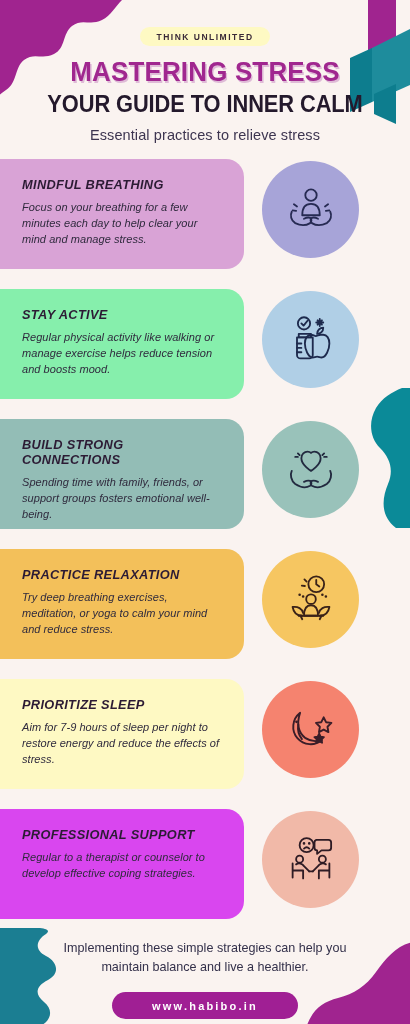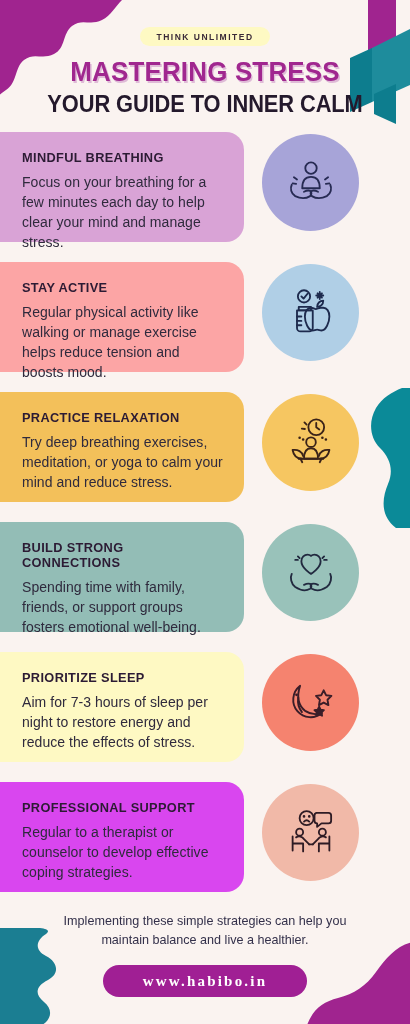--- a/index.html
+++ b/index.html
@@ -70,20 +70,21 @@
     font-size: 14.5px;
     color: #3d3550;
     letter-spacing: 0.1px;
   }
 
   
   .cards {
     position: relative;
     z-index: 4;
     margin-top: 16px;
+    font-style: italic;
   }
   .card-row {
     position: relative;
     height: 110px;
     margin-bottom: 20px;
   }
   .card {
     position: absolute;
     left: 0;
     top: 0;
@@ -96,21 +97,21 @@
   .card-title {
     font-size: 13.2px;
     font-weight: bold;
     letter-spacing: 0.35px;
     color: #2c1b34;
     margin-bottom: 8px;
     transform: scaleX(0.97);
     transform-origin: left;
   }
   .card-body {
-    font-size: 14px;
+    font-size: 11px;
     line-height: 1.42;
     color: #2f2a3d;
     letter-spacing: 0.05px;
   }
   .icon-circle {
     position: absolute;
     top: 2px;
     left: 262px;
     width: 97px;
     height: 97px;
@@ -132,28 +133,28 @@
     font-size: 12.6px;
     line-height: 1.45;
     color: #33304a;
     padding: 0 44px;
   }
   .footer-btn {
     display: inline-block;
     margin-top: 16px;
     background: #a01f94;
     color: #ffffff;
-    font-size: 15px;
+    font-size: 11px;
     font-weight: bold;
     letter-spacing: 2.2px;
     padding: 8px 40px 7px 40px;
     border-radius: 20px;
     border: none;
     cursor: pointer;
-    font-family: Liberation Serif, serif;
+    font-family: Liberation Sans, sans-serif;
   }
 </style>
 </head>
 <body>
 
 <div id="infographic">
 
   <svg class="deco deco-tl" width="140" height="110" viewBox="0 0 140 110">
     <path d="M0,0 L140,0
              C128,6 124,20 112,26
@@ -197,20 +198,21 @@
              C92,12 80,26 70,40
              C60,54 48,62 32,66
              C16,70 6,78 0,96
              L108,96 Z" fill="#a0248f"></path>
   </svg>
 
   <div class="header">
     <div class="badge">THINK UNLIMITED</div>
     <div class="title-main">MASTERING STRESS</div>
     <div class="title-sub">YOUR GUIDE TO INNER CALM</div>
+    <div class="tagline">Essential practices to relieve stress</div>
   </div>
 
   <div class="cards">
 
     <div class="card-row">
       <div class="card" style="background:#d9a3d6">
         <div class="card-title">MINDFUL BREATHING</div>
         <div class="card-body">Focus on your breathing for a few minutes each day to help clear your mind and manage stress.</div>
       </div>
       <div class="icon-circle" style="background:#a7a4d8">
@@ -218,34 +220,49 @@
           <circle cx="32" cy="15" r="6.5"></circle>
           <path d="M22 38 C22 29 26 25 32 25 C38 25 42 29 42 38 Z"></path>
           <path d="M16 28 l-3.5 -2.5 M15 33 l-4 -0.5 M48 28 l3.5 -2.5 M49 33 l4 -0.5"></path>
           <path d="M10 34 C8 38 9 44 14 47 C20 50 26 50 31 47 C33 45 33 42 31 41 C29 40 26 41 24 42"></path>
           <path d="M54 34 C56 38 55 44 50 47 C44 50 38 50 33 47 C31 45 31 42 33 41 C35 40 38 41 40 42"></path>
         </svg>
       </div>
     </div>
 
     <div class="card-row">
-      <div class="card" style="background:#fca5a5">
+      <div class="card" style="background:#86efac">
         <div class="card-title">STAY ACTIVE</div>
         <div class="card-body">Regular physical activity like walking or manage exercise helps reduce tension and boosts mood.</div>
       </div>
       <div class="icon-circle" style="background:#b0cfe6">
         <svg width="56" height="56" viewBox="0 0 64 64" fill="none" stroke="#1d2a4d" stroke-width="2.1" stroke-linecap="round" stroke-linejoin="round">
           <circle cx="24" cy="13" r="7"></circle>
           <path d="M21 13 l2.5 2.5 L28 10"></path>
           <path d="M42 8 v8 M38 12 h8 M39.5 9.5 l5 5 M44.5 9.5 l-5 5"></path>
           <path d="M18 25 h14 v4 h-14 z"></path>
           <path d="M16 29 h18 v20 a4 4 0 0 1 -4 4 h-10 a4 4 0 0 1 -4 -4 z"></path>
           <path d="M16 36 h5 M16 41 h5 M16 46 h5"></path>
           <path d="M46 26 c4 0 7 4 7 10 c0 7 -4 16 -9 16 c-2 0 -3 -1 -5 -1 c-2 0 -3 1 -5 1 c-5 0 -9 -9 -9 -16 c0 -6 3 -10 7 -10 c2 0 4 1.5 5.5 1.5 c1.5 0 3.5 -1.5 5.5 -1.5 z"></path>
           <path d="M39 25 c0 -4 3 -7 7 -7 c0 4 -3 7 -7 7 z"></path>
+        </svg>
+      </div>
+    </div>
+
+    <div class="card-row">
+      <div class="card" style="background:#93bdb6">
+        <div class="card-title">BUILD STRONG CONNECTIONS</div>
+        <div class="card-body">Spending time with family, friends, or support groups fosters emotional well-being.</div>
+      </div>
+      <div class="icon-circle" style="background:#99c2ba">
+        <svg width="56" height="56" viewBox="0 0 64 64" fill="none" stroke="#22293f" stroke-width="2.1" stroke-linecap="round" stroke-linejoin="round">
+          <path d="M32 33 C32 33 21 26.5 21 18.5 C21 14 24.5 11 28 11 C30.5 11 32 12.5 32 12.5 C32 12.5 33.5 11 36 11 C39.5 11 43 14 43 18.5 C43 26.5 32 33 32 33 Z"></path>
+          <path d="M14 17 h3 M47 17 h3 M17 13 l2 2 M47 13 l-2 2"></path>
+          <path d="M10 33 C8 37 9 44 14 48 C20 52 26 53 31 50 C33 48.5 33 45.5 31 44.5 C29 43.5 26 44.5 24 45.5"></path>
+          <path d="M54 33 C56 37 55 44 50 48 C44 52 38 53 33 50 C31 48.5 31 45.5 33 44.5 C35 43.5 38 44.5 40 45.5"></path>
         </svg>
       </div>
     </div>
 
     <div class="card-row">
       <div class="card" style="background:#f3c05a">
         <div class="card-title">PRACTICE RELAXATION</div>
         <div class="card-body">Try deep breathing exercises, meditation, or yoga to calm your mind and reduce stress.</div>
       </div>
       <div class="icon-circle" style="background:#f6c661">
@@ -258,38 +275,23 @@
           <path d="M24 50 C24 42 27 38 32 38 C37 38 40 42 40 50 Z"></path>
           <path d="M22 50 C16 50 12 46 11 40 C17 39 22 42 23 47"></path>
           <path d="M42 50 C48 50 52 46 53 40 C47 39 42 42 41 47"></path>
           <path d="M18 50 h28"></path>
           <path d="M20 50 l2 4 M44 50 l-2 4"></path>
         </svg>
       </div>
     </div>
 
     <div class="card-row">
-      <div class="card" style="background:#93bdb6">
-        <div class="card-title">BUILD STRONG CONNECTIONS</div>
-        <div class="card-body">Spending time with family, friends, or support groups fosters emotional well-being.</div>
-      </div>
-      <div class="icon-circle" style="background:#99c2ba">
-        <svg width="56" height="56" viewBox="0 0 64 64" fill="none" stroke="#22293f" stroke-width="2.1" stroke-linecap="round" stroke-linejoin="round">
-          <path d="M32 33 C32 33 21 26.5 21 18.5 C21 14 24.5 11 28 11 C30.5 11 32 12.5 32 12.5 C32 12.5 33.5 11 36 11 C39.5 11 43 14 43 18.5 C43 26.5 32 33 32 33 Z"></path>
-          <path d="M14 17 h3 M47 17 h3 M17 13 l2 2 M47 13 l-2 2"></path>
-          <path d="M10 33 C8 37 9 44 14 48 C20 52 26 53 31 50 C33 48.5 33 45.5 31 44.5 C29 43.5 26 44.5 24 45.5"></path>
-          <path d="M54 33 C56 37 55 44 50 48 C44 52 38 53 33 50 C31 48.5 31 45.5 33 44.5 C35 43.5 38 44.5 40 45.5"></path>
-        </svg>
-      </div>
-    </div>
-
-    <div class="card-row">
       <div class="card" style="background:#fef9c3">
         <div class="card-title">PRIORITIZE SLEEP</div>
-        <div class="card-body">Aim for 7-3 hours of sleep per night to restore energy and reduce the effects of stress.</div>
+        <div class="card-body">Aim for 7-9 hours of sleep per night to restore energy and reduce the effects of stress.</div>
       </div>
       <div class="icon-circle" style="background:#f5836f">
         <svg width="58" height="58" viewBox="0 0 64 64" fill="none" stroke="#3a1d28" stroke-width="2.1" stroke-linecap="round" stroke-linejoin="round">
           <path d="M44 43 C36 50 24 49 17 41 C10 33 11 20 20 13 C16 25 18 35 26 41 C32 45 38 45 44 43 Z"></path>
           <path d="M18 26 C17 32 18 37 22 42"></path>
           <path d="M16 23 h0.01" stroke-width="3"></path>
           <path d="M46 18 l2.6 5.4 l5.9 0.8 l-4.3 4.2 l1 5.9 l-5.2 -2.8 l-5.2 2.8 l1 -5.9 l-4.3 -4.2 l5.9 -0.8 z"></path>
           <path d="M41 36 l1.6 3.3 l3.6 0.5 l-2.6 2.6 l0.6 3.6 l-3.2 -1.7 l-3.2 1.7 l0.6 -3.6 l-2.6 -2.6 l3.6 -0.5 z" fill="#3a1d28"></path>
         </svg>
       </div>

